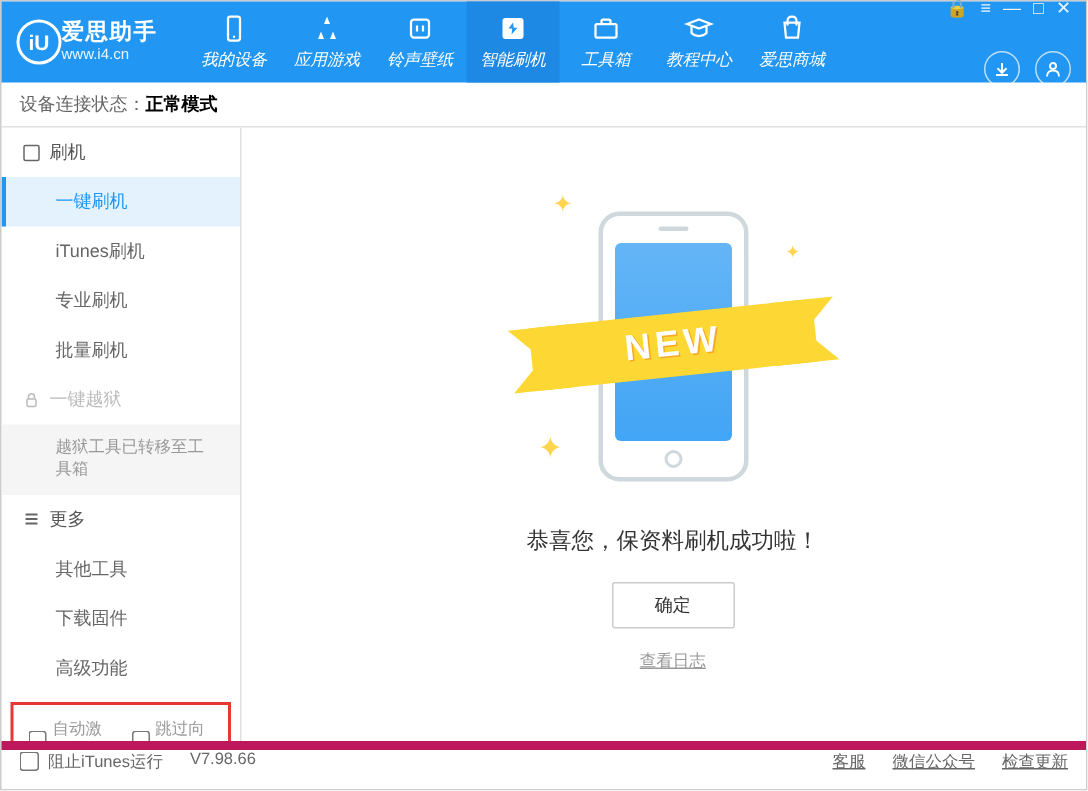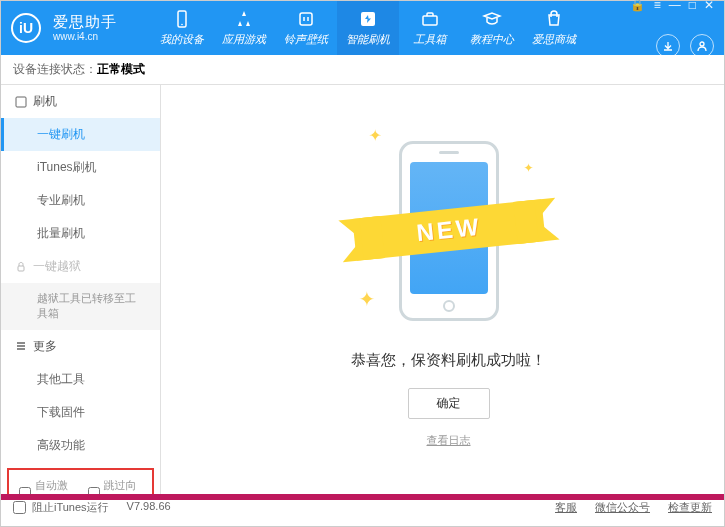--- a/index.html
+++ b/index.html
@@ -1,22 +1,22 @@
 <!DOCTYPE html>
 <html><head>
 <meta charset="utf-8">
 <style>
 * { margin: 0; padding: 0; box-sizing: border-box; font-family: "Microsoft YaHei", sans-serif; }
 body { width: 725px; height: 527px; overflow: hidden; background: #fff; }
 .app { width: 725px; height: 527px; display: flex; flex-direction: column; border: 1px solid #ccc; }
 .titlebar { height: 54px; background: #2196f3; display: flex; align-items: center; padding: 0 10px; color: #fff; }
-.logo-block { display: flex; align-items: center; gap: 12px; margin-right: 34px; }
+.logo-block { display: flex; align-items: center; gap: 0; margin-right: 20px; }
 .logo-circle { width: 30px; height: 30px; border: 2px solid #fff; border-radius: 50%; display: flex; align-items: center; justify-content: center; font-weight: bold; font-size: 14px; }
 .logo-text { display: flex; flex-direction: column; line-height: 1.1; }
-.logo-text .title { font-size: 15px; font-weight: normal; letter-spacing: 1px; }
+.logo-text .title { font-size: 15px; font-weight: bold; letter-spacing: 1px; }
 .logo-text .url { font-size: 10px; opacity: 0.9; }
 .nav { display: flex; height: 100%; font-style: italic; }
 .nav-item { width: 62px; display: flex; flex-direction: column; align-items: center; justify-content: center; gap: 3px; cursor: pointer; font-size: 11px; }
 .nav-item.active { background: #1e88e5; }
 .nav-icon { width: 20px; height: 20px; display: flex; align-items: center; justify-content: center; }
 .titlebar-right { margin-left: auto; display: flex; align-items: center; gap: 12px; }
 .window-controls { display: flex; gap: 8px; font-size: 12px; margin-bottom: 18px; }
 .window-controls span { cursor: pointer; opacity: 0.9; }
 .circle-btn { width: 24px; height: 24px; border: 1.5px solid rgba(255,255,255,0.7); border-radius: 50%; display: flex; align-items: center; justify-content: center; cursor: pointer; }
 .status-bar { height: 30px; border-bottom: 1px solid #e0e0e0; display: flex; align-items: center; padding: 0 12px; font-size: 12px; color: #666; }

